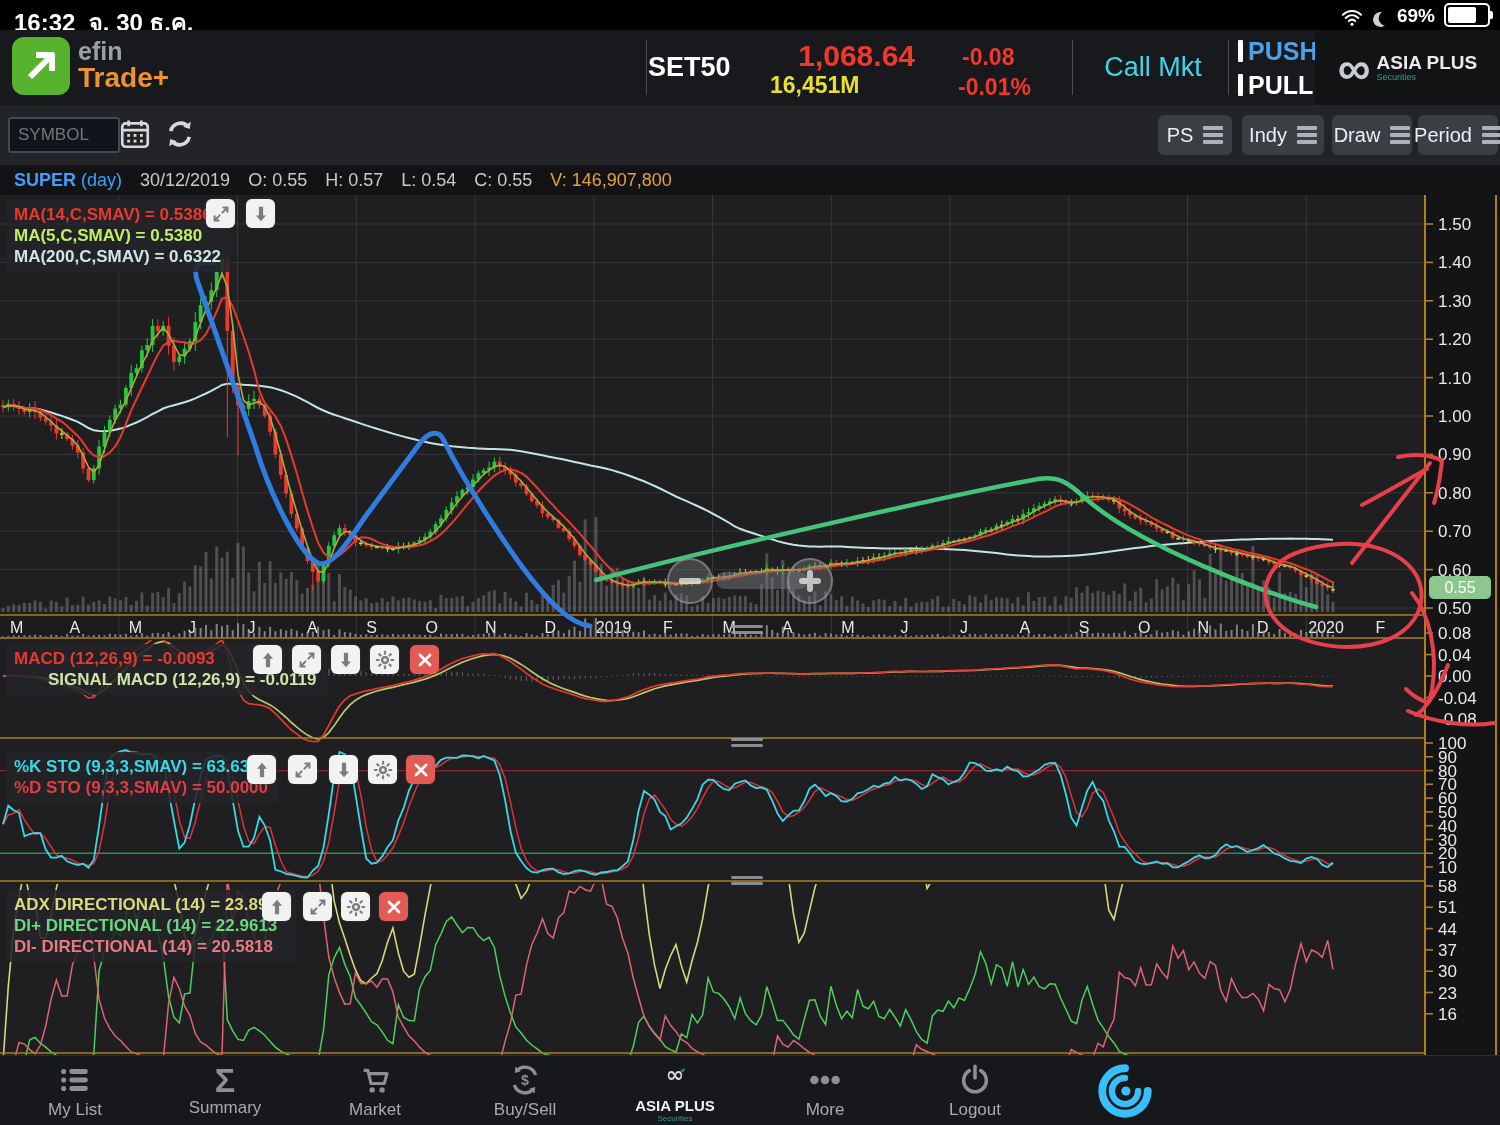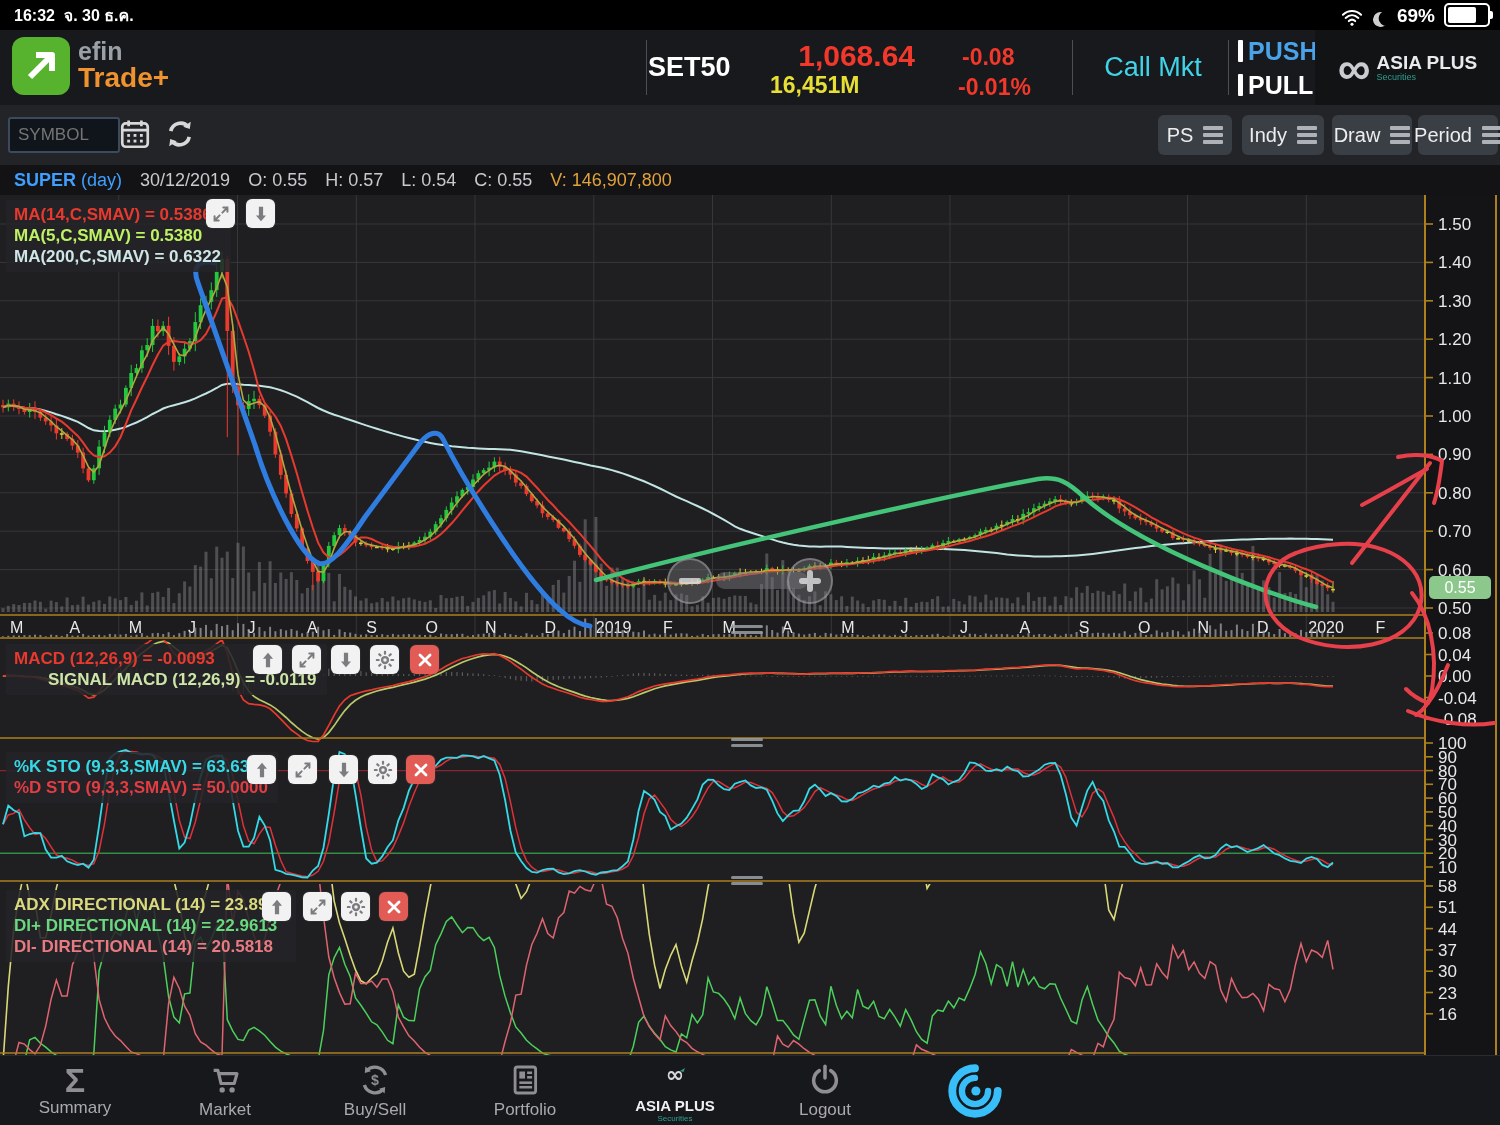--- a/index.html
+++ b/index.html
@@ -1,20 +1,20 @@
 <!DOCTYPE html>
 <html><head>
 <meta charset="utf-8">
 <style>
   html,body{margin:0;padding:0;background:#000;width:1500px;height:1125px;overflow:hidden;
     font-family:"Liberation Sans","DejaVu Sans",sans-serif;-webkit-font-smoothing:antialiased;}
   .abs{position:absolute;}
   
   #status{position:absolute;left:0;top:0;width:1500px;height:30px;background:#000;color:#fff;}
-  #status .time{position:absolute;left:14px;top:3px;font-size:16px;font-weight:bold;text-align:center;}
+  #status .time{position:absolute;left:14px;top:3px;font-size:24px;font-weight:bold;text-align:center;}
   #status .right{position:absolute;right:10px;top:3px;display:flex;align-items:flex-end;gap:9px;height:24px;}
   .bat{width:42px;height:20px;border:2px solid #fff;border-radius:5px;position:relative;}
   .bat .lvl{position:absolute;left:2px;top:2px;bottom:2px;width:66%;background:#fff;border-radius:2px;}
   .bat .tip{position:absolute;right:-5px;top:6px;width:3px;height:8px;background:#fff;border-radius:0 2px 2px 0;}
   .moon{width:15px;height:15px;border-radius:50%;box-shadow:inset 5px -3px 0 0 #cfcfcf;transform:rotate(20deg);}
   
   #header{position:absolute;left:0;top:30px;width:1500px;height:75px;background:#17191d;}
   #setPanel{position:absolute;left:142px;top:0;width:504px;height:75px;background:#262b33;}
   .hdiv{position:absolute;top:10px;width:1px;height:55px;background:#4a4f57;}
   #logo{position:absolute;left:12px;top:7px;display:flex;align-items:center;gap:8px;}
@@ -1773,20 +1773,33 @@
       <i></i>
     </div>
   <div class="grip" style="left:731px;top:679px;">
       <i></i>
       <i></i>
     </div>
 </div>
 
 <div id="nav">
   <div class="navitem">
+    <svg viewBox="0 0 24 24">
+        <g fill="#8e8e93">
+          <circle cx="4" cy="6" r="1.8"></circle>
+          <circle cx="4" cy="12" r="1.8"></circle>
+          <circle cx="4" cy="18" r="1.8"></circle>
+          <rect x="8" y="4.3" width="13" height="3.4" rx="1.5"></rect>
+          <rect x="8" y="10.3" width="13" height="3.4" rx="1.5"></rect>
+          <rect x="8" y="16.3" width="13" height="3.4" rx="1.5"></rect>
+        </g>
+      </svg>
+    <span>My List</span>
+    </div>
+  <div class="navitem">
     <span class="sig">Σ</span>
     <span>Summary</span>
     </div>
   <div class="navitem">
     <svg viewBox="0 0 24 24">
         <path d="M4 5.2h3l2.2 9.3h9.3l2-7H8" stroke="#8e8e93" stroke-width="2.2" fill="none" stroke-linejoin="round"></path>
         <circle cx="10" cy="19" r="1.9" fill="#8e8e93"></circle>
         <circle cx="17" cy="19" r="1.9" fill="#8e8e93"></circle>
       </svg>
     <span>Market</span>
@@ -1799,39 +1812,36 @@
         </g>
         <g fill="#8e8e93">
           <path d="M5.2 2.5l-.4 4.6 4.3-1.2z"></path>
           <path d="M18.8 21.5l.4-4.6-4.3 1.2z"></path>
         </g>
         <text x="12" y="15.6" font-size="10" font-weight="bold" fill="#8e8e93" text-anchor="middle" font-family="Liberation Sans, sans-serif">$</text>
       </svg>
     <span>Buy/Sell</span>
     </div>
   <div class="navitem">
-    <svg viewBox="0 0 24 24">
-        <rect x="5" y="2.8" width="14.5" height="18.4" rx="1.6" stroke="#8e8e93" stroke-width="2" fill="none"></rect>
-        <g fill="#8e8e93">
-          <rect x="8" y="6" width="4" height="5"></rect>
-          <rect x="13.5" y="6" width="3.5" height="1.8"></rect>
-          <rect x="13.5" y="9.2" width="3.5" height="1.8"></rect>
-          <rect x="8" y="13" width="9" height="1.8"></rect>
-          <rect x="8" y="16.2" width="9" height="1.8"></rect>
-        </g>
-      </svg>
-    <span>Portfolio</span>
-    </div>
-  <div class="navitem">
     <svg viewBox="0 0 34 24">
         <text x="17" y="17" font-size="22" font-weight="bold" fill="#d8d8dc" text-anchor="middle" font-family="DejaVu Sans, sans-serif">∞</text>
         <path d="M22 6l5-3-1.5 4z" fill="#2e9e8e"></path>
       </svg>
     <span class="alab">ASIA PLUS</span>
       <span class="asub">Securities</span>
+    </div>
+  <div class="navitem">
+    <svg viewBox="0 0 24 24">
+        <g fill="#8e8e93">
+          <circle cx="4.5" cy="12" r="3"></circle>
+          <circle cx="12" cy="12" r="3"></circle>
+          <circle cx="19.5" cy="12" r="3"></circle>
+        </g>
+      </svg>
+    <span>More</span>
     </div>
   <div class="navitem">
     <svg viewBox="0 0 24 24">
         <path d="M8 5.4a8 8 0 1 0 8 0" stroke="#8e8e93" stroke-width="2.5" fill="none" stroke-linecap="round"></path>
         <path d="M12 2.3v8.2" stroke="#8e8e93" stroke-width="2.5" stroke-linecap="round"></path>
       </svg>
     <span>Logout</span>
     </div>
   <div class="navitem">
     <svg viewBox="0 0 32 32" style="width:56px;height:56px;">

